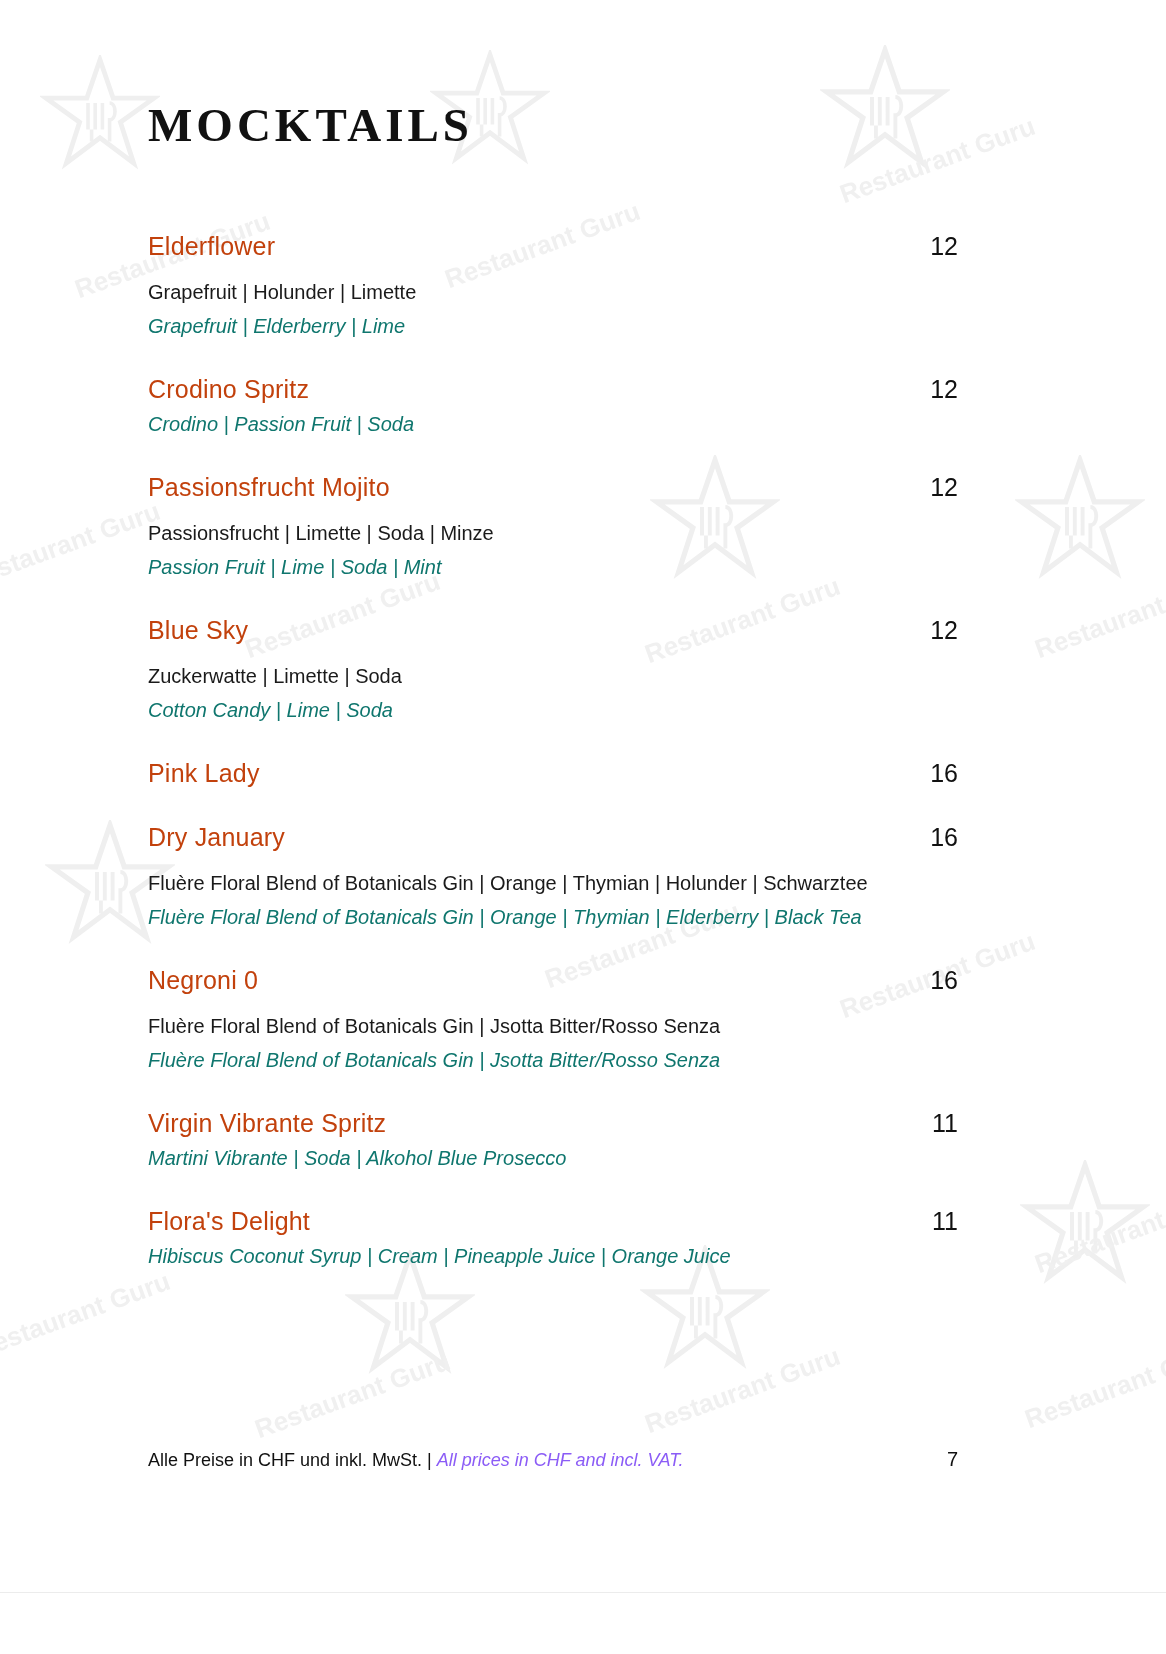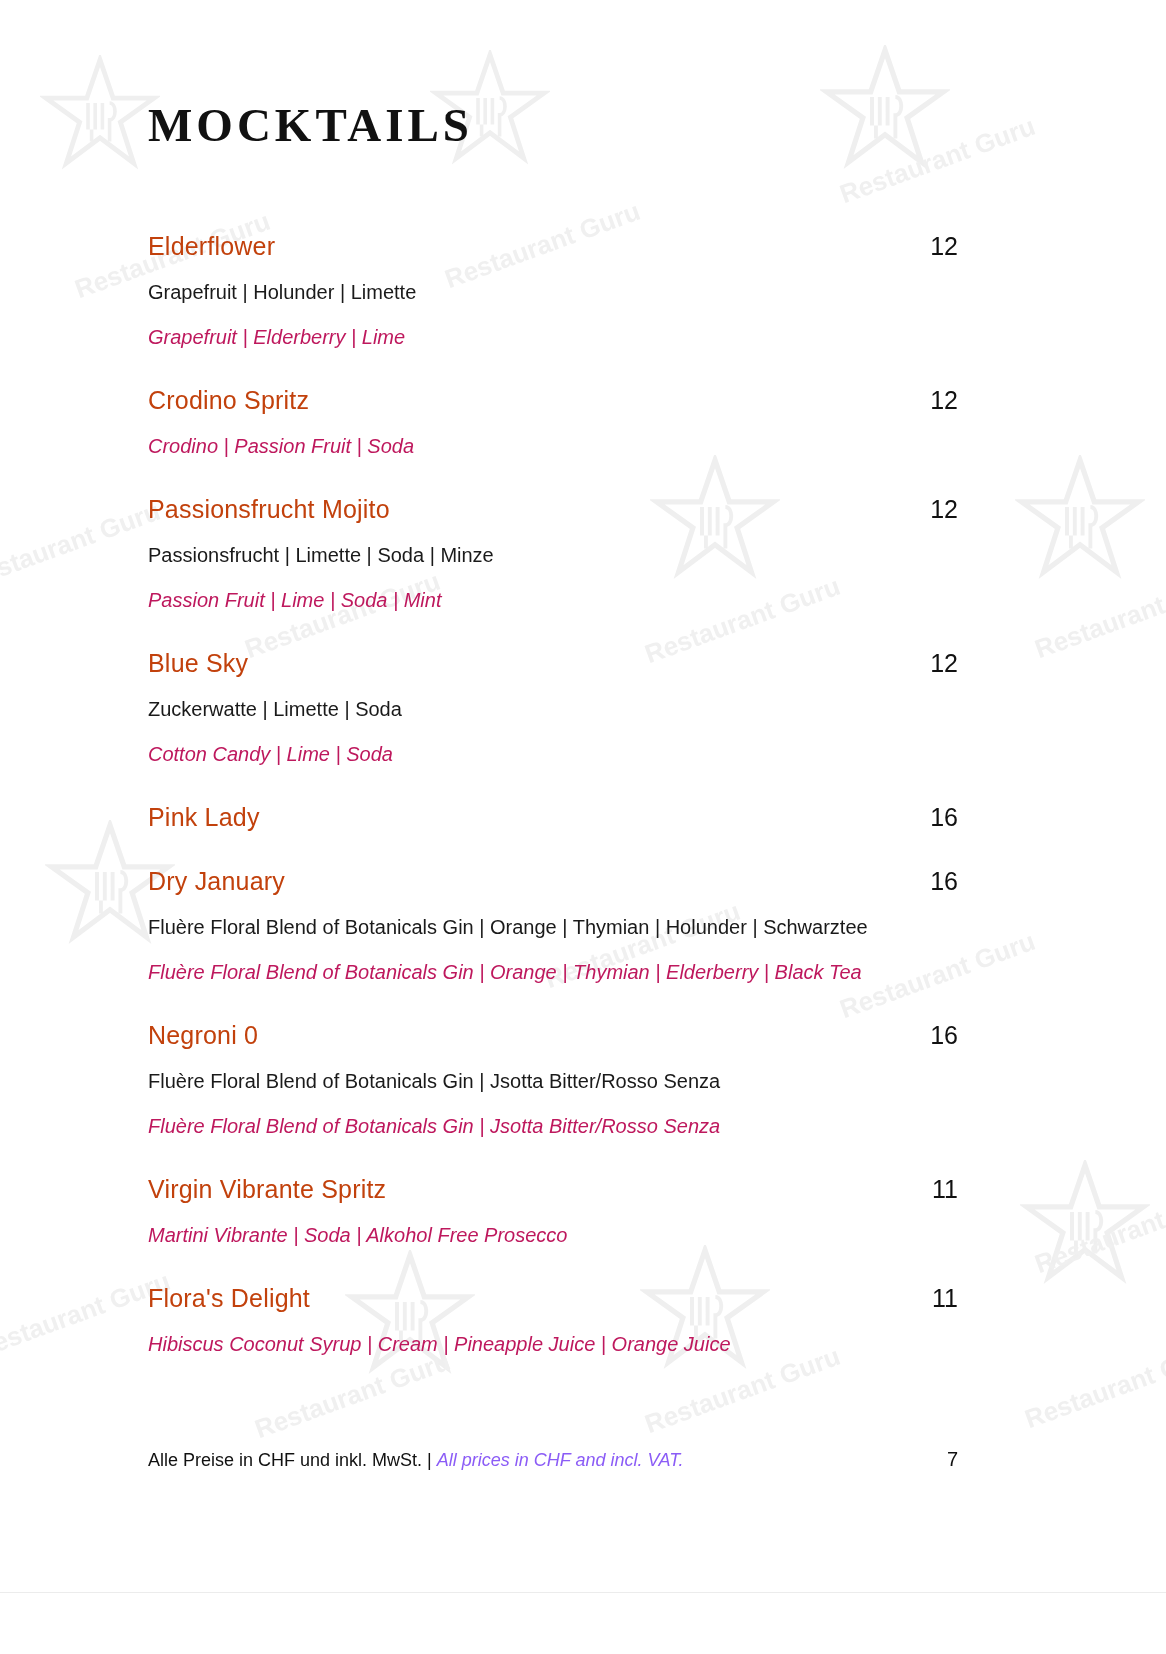--- a/index.html
+++ b/index.html
@@ -91,23 +91,23 @@
   }
   .item-desc-de {
     font-size: 20px;
     color: #1a1a1a;
     margin-top: 18px;
     line-height: 1.35;
     max-width: 800px;
   }
   .item-desc-en {
     font-size: 20px;
-    color: #be185d;
+    color: #0f766e;
     font-style: italic;
-    margin-top: 18px;
+    margin-top: 7px;
     line-height: 1.35;
     max-width: 800px;
   }
 
   .footer {
     position: absolute;
     left: 148px;
     top: 1448px;
     width: 810px;
     display: flex;
@@ -275,21 +275,21 @@
       </div>
       <div class="item-desc-de">Fluère Floral Blend of Botanicals Gin | Jsotta Bitter/Rosso Senza</div>
       <div class="item-desc-en">Fluère Floral Blend of Botanicals Gin | Jsotta Bitter/Rosso Senza</div>
     </div>
 
     <div class="menu-item">
       <div class="item-head">
         <div class="item-name">Virgin Vibrante Spritz</div>
         <div class="item-price">11</div>
       </div>
-      <div class="item-desc-en">Martini Vibrante | Soda | Alkohol Free Prosecco</div>
+      <div class="item-desc-en">Martini Vibrante | Soda | Alkohol Blue Prosecco</div>
     </div>
 
     <div class="menu-item">
       <div class="item-head">
         <div class="item-name">Flora's Delight</div>
         <div class="item-price">11</div>
       </div>
       <div class="item-desc-en">Hibiscus Coconut Syrup | Cream | Pineapple Juice | Orange Juice</div>
     </div>
 

